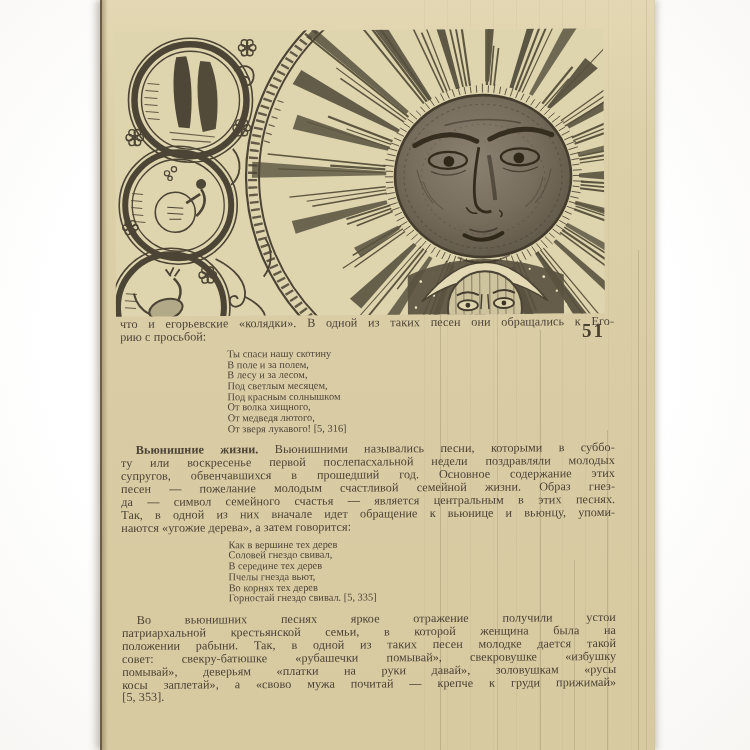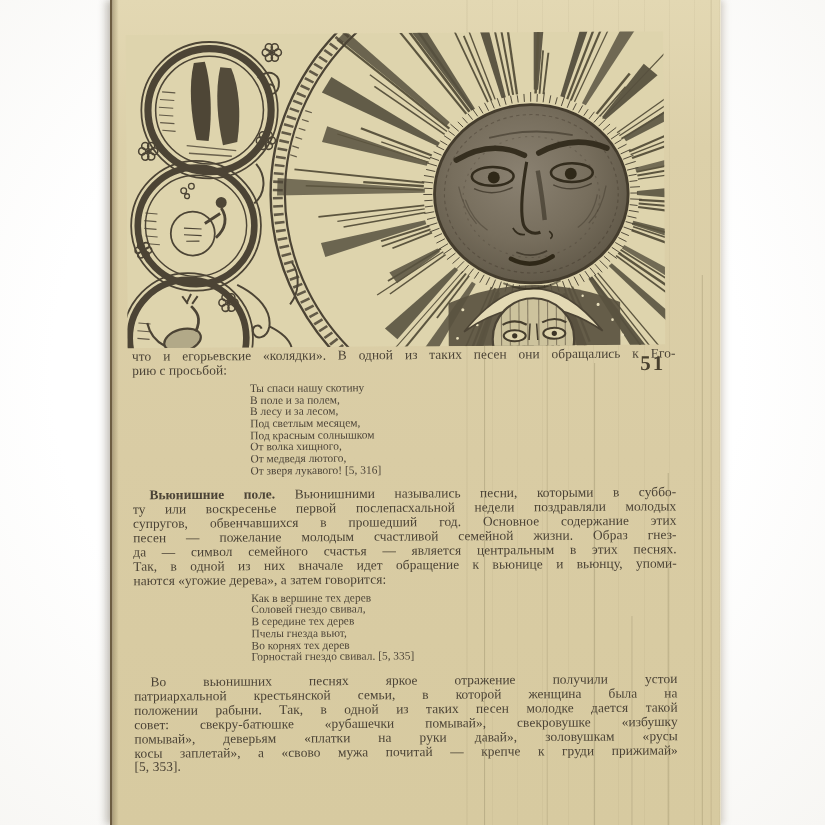--- a/index.html
+++ b/index.html
@@ -463,21 +463,21 @@
         <div class="poem">Ты спаси нашу скотину</div>
         <div class="poem">В поле и за полем,</div>
         <div class="poem">В лесу и за лесом,</div>
         <div class="poem">Под светлым месяцем,</div>
         <div class="poem">Под красным солнышком</div>
         <div class="poem">От волка хищного,</div>
         <div class="poem">От медведя лютого,</div>
         <div class="poem">От зверя лукавого! [5, 316]</div>
       </div>
       <div class="mt9">
-        <div class="t ind"><b>Вьюнишние поле.</b><span> Вьюнишними назывались песни, которыми в суббо-</span></div>
+        <div class="t ind"><b>Вьюнишние жизни.</b><span> Вьюнишними назывались песни, которыми в суббо-</span></div>
         <div class="t">ту или воскресенье первой послепасхальной недели поздравляли молодых</div>
         <div class="t">супругов, обвенчавшихся в прошедший год. Основное содержание этих</div>
         <div class="t">песен — пожелание молодым счастливой семейной жизни. Образ гнез-</div>
         <div class="t">да — символ семейного счастья — является центральным в этих песнях.</div>
         <div class="t">Так, в одной из них вначале идет обращение к вьюнице и вьюнцу, упоми-</div>
         <div class="t last">наются «угожие дерева», а затем говорится:</div>
       </div>
       <div class="mt6">
         <div class="poem">Как в вершине тех дерев</div>
         <div class="poem">Соловей гнездо свивал,</div>

